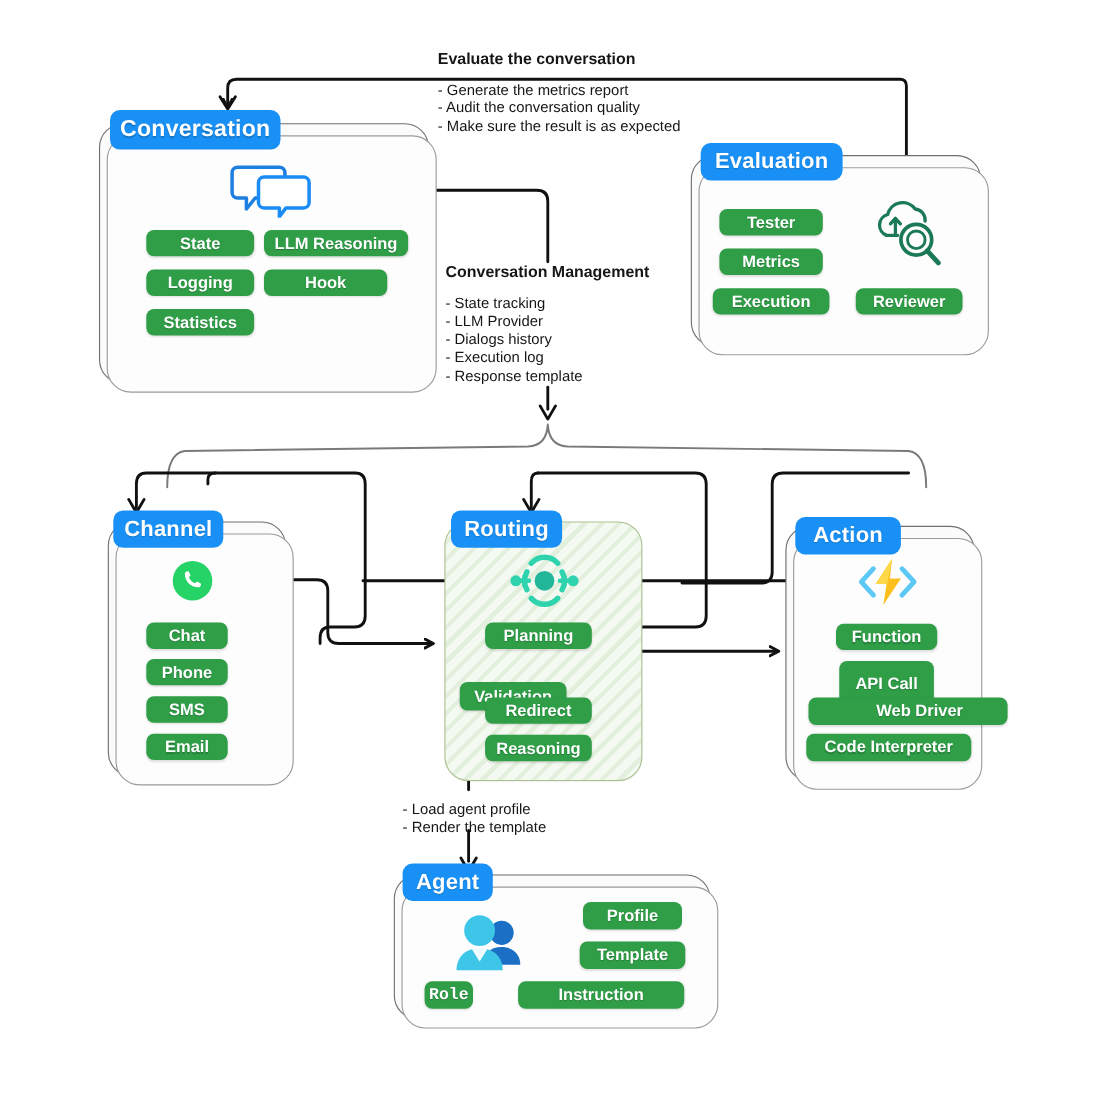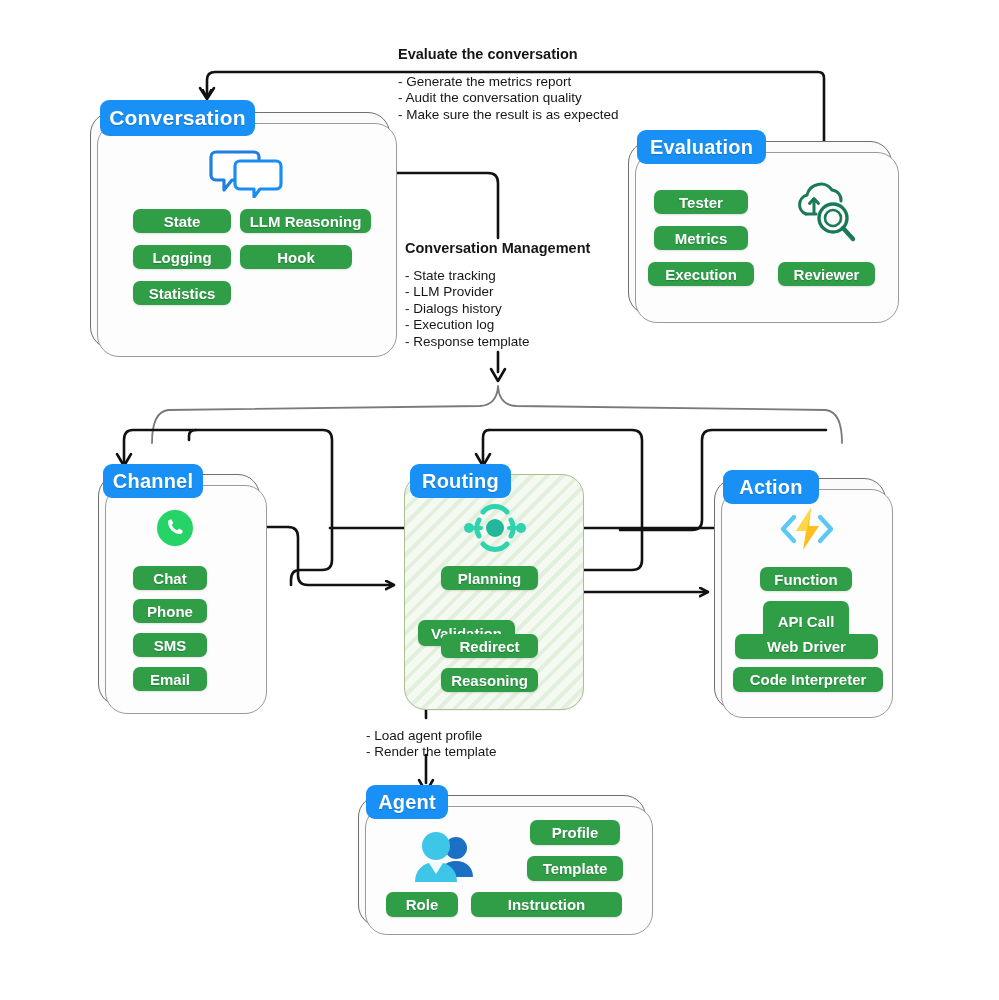--- a/index.html
+++ b/index.html
@@ -195,34 +195,34 @@
     <svg viewBox="0 0 58 48" width="58" height="48">
       <path d="M16,12 L5,24 L16,36" fill="none" stroke="#5bc8f5" stroke-width="4.4" stroke-linecap="round" stroke-linejoin="round"></path>
       <path d="M42,12 L53,24 L42,36" fill="none" stroke="#5bc8f5" stroke-width="4.4" stroke-linecap="round" stroke-linejoin="round"></path>
       <path d="M33,3 L18,26 H28 L25,45 L41,21 H31 Z" fill="#fcbf1e"></path>
       <path d="M33,3 L18,26 H28 L27,34 Z" fill="#fdd949"></path>
     </svg>
   </div>
 
   <div class="tag" style="left:760px; top:567px; width:92px; height:24px;">Function</div>
   <div class="tag" style="left:763px; top:601px; width:86px; height:40px;">API Call</div>
-  <div class="tag" style="left:735px; top:634px; width:143px; height:25px;">Web Driver</div>
+  <div class="tag" style="left:735px; top:634px; width:160px; height:25px;padding-left:21px;">Web Driver</div>
   <div class="tag" style="left:733px; top:667px; width:150px; height:25px;">Code Interpreter</div>
 
   <div class="card shadowcard" style="left:358px; top:795px; width:286px; height:130px;"></div>
   <div class="title" style="left:366px; top:785px; width:82px; height:34px; font-size:20px;">Agent</div>
 
   <div class="icon" style="left:412px; top:828px; width:66px; height:62px;">
     <svg viewBox="0 0 66 62" width="66" height="62">
       <circle cx="44" cy="20" r="11" fill="#1b6fc4"></circle>
       <path d="M44,33 c-11,0 -17,7 -17,16 h34 c0,-9 -6,-16 -17,-16 Z" fill="#1b6fc4"></path>
       <circle cx="24" cy="18" r="14" fill="#3ec6e8"></circle>
       <path d="M24,34 c-14,0 -21,9 -21,20 h42 c0,-11 -7,-20 -21,-20 Z" fill="#3ec6e8"></path>
       <path d="M17,35 L24,46 L31,35 L27,33 h-6 Z" fill="#ffffff" opacity=".92"></path>
     </svg>
   </div>
 
   <div class="tag" style="left:530px; top:820px; width:90px; height:25px;">Profile</div>
   <div class="tag" style="left:527px; top:856px; width:96px; height:25px;">Template</div>
-  <div class="tag" style="left:386px; top:892px; width:72px; height:25px;">Role</div>
+  <div class="tag" style="left:386px; top:892px; width:44px; height:25px;font-family:Liberation Mono, monospace;">Role</div>
   <div class="tag" style="left:471px; top:892px; width:151px; height:25px;">Instruction</div>
 
 </div>
 
 </body></html>

